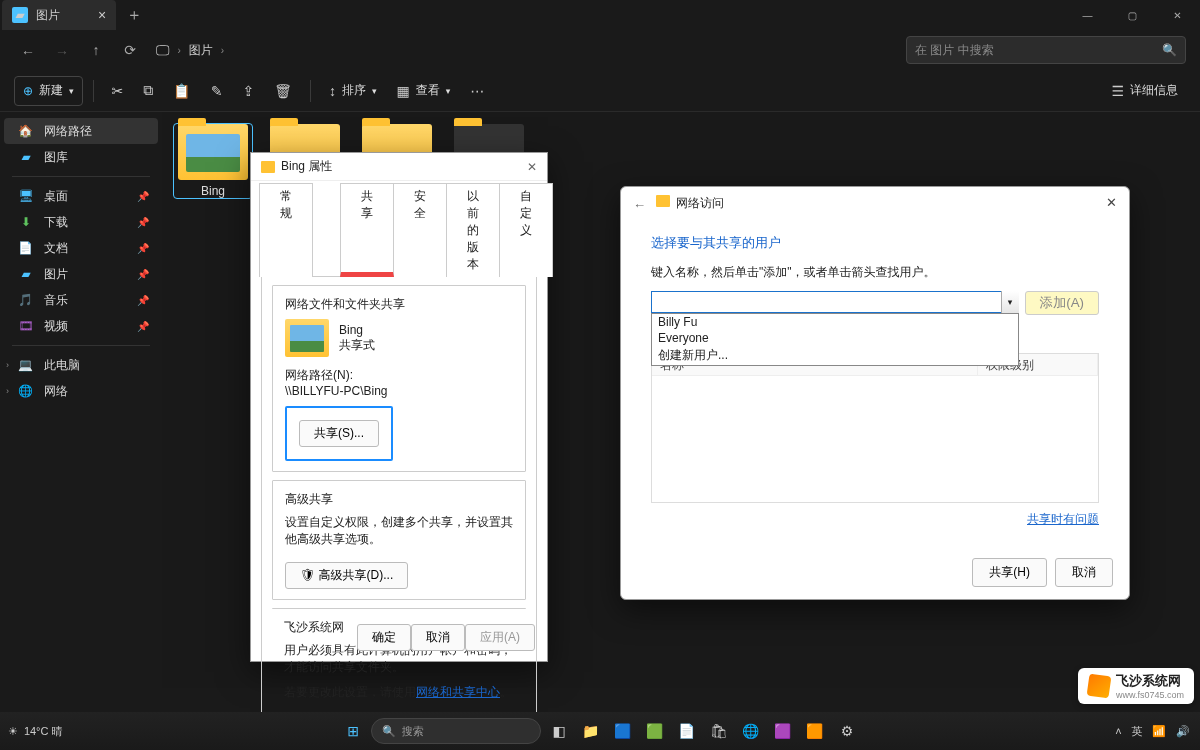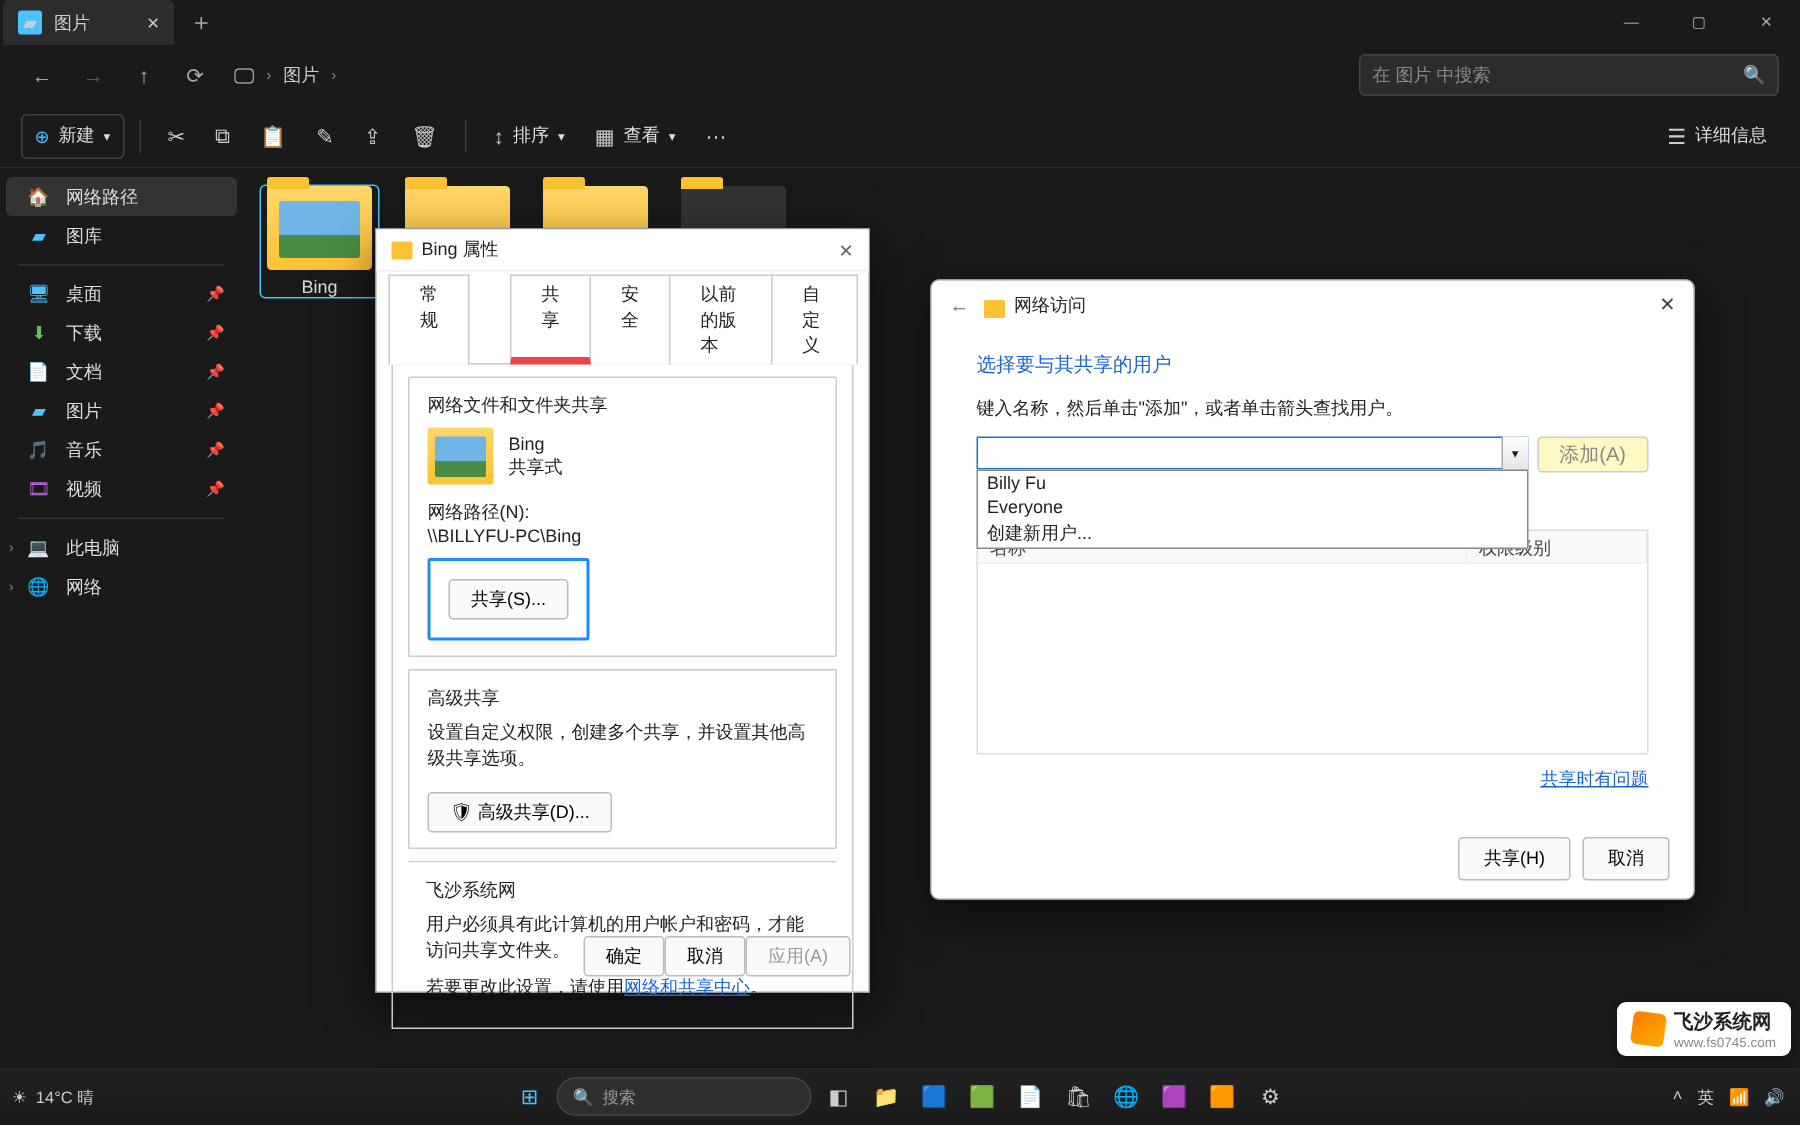--- a/index.html
+++ b/index.html
@@ -30,40 +30,40 @@
 .chev{position:absolute;left:2px;color:#888;font-size:9px;}
 .content{flex:1;background:#191919;padding:12px;display:flex;gap:14px;align-items:flex-start;position:relative;}
 .folder{width:78px;display:flex;flex-direction:column;align-items:center;gap:4px;color:#ddd;font-size:12px;}
 .folder-icon{width:70px;height:56px;background:linear-gradient(#ffd76a,#ffc233);border-radius:3px;position:relative;}
 .folder-icon:before{content:"";position:absolute;top:-6px;left:0;width:28px;height:8px;background:#ffc233;border-radius:2px 2px 0 0;}
 .folder.sel{outline:1px solid #4cc2ff;border-radius:3px;}
 .folder .thumb{position:absolute;left:8px;top:10px;right:8px;bottom:8px;background:linear-gradient(#6fb6e6 60%,#4a8c44 40%);border-radius:2px;}
 .status{position:absolute;bottom:0;left:0;right:0;height:24px;background:#1a1a1a;border-top:1px solid #2a2a2a;display:flex;align-items:center;padding:0 14px;color:#ccc;font-size:11px;gap:6px;}
 
 .dlg{position:absolute;background:#fff;border:1px solid #999;box-shadow:0 10px 30px rgba(0,0,0,.5);font-size:12px;color:#222;}
-.dlg-prop{left:250px;top:152px;width:330px;height:510px;}
+.dlg-prop{left:250px;top:152px;width:298px;height:510px;}
 .dlg-title{height:28px;background:#fff;display:flex;align-items:center;padding:0 10px;gap:6px;border-bottom:1px solid #eee;}
 .dlg-close{margin-left:auto;font-size:12px;color:#666;cursor:pointer;}
 .tabs{display:flex;padding:0 8px;margin-top:2px;}
 .ptab{padding:4px 20px;border:1px solid #ccc;border-bottom:none;background:#fff;margin-right:-1px;font-size:12px;cursor:pointer;}
 .ptab.active{border-bottom:5px solid #ef4444;position:relative;z-index:1;margin-left:28px;}
 .pgroup{border:1px solid #ccc;margin:0 10px 8px 10px;padding:10px 12px;border-radius:1px;}
 .ptitle{font-weight:400;margin-bottom:6px;}
 .props-folder{display:flex;align-items:center;gap:10px;}
 .pfolder-ico{width:44px;height:38px;background:linear-gradient(#ffd76a,#ffc233);border-radius:2px;position:relative;}
 .pfolder-ico .thumb{position:absolute;left:5px;top:6px;right:5px;bottom:5px;background:linear-gradient(#6fb6e6 60%,#4a8c44 40%);border-radius:1px;}
 .btn{border:1px solid #bbb;background:#fafafa;padding:4px 14px;border-radius:3px;font-size:12px;cursor:pointer;}
 .hl-wrap{display:inline-block;border:2px solid #1a8cff;padding:12px;border-radius:2px;}
 .link{color:#1a66cc;text-decoration:underline;cursor:pointer;}
 .dlg-bottom{position:absolute;bottom:10px;right:12px;display:flex;gap:0;}
 
 .dlg-share{left:620px;top:186px;width:510px;height:414px;background:#fff;border-radius:6px;}
 .share-top{display:flex;align-items:center;padding:8px 12px;}
 .share-nav{font-size:13px;color:#666;margin-right:10px;cursor:pointer;}
-.share-title{display:flex;align-items:flex-end;gap:6px;font-size:12px;}
+.share-title{display:flex;align-items:flex-start;gap:6px;font-size:12px;}
 .share-close{position:absolute;top:8px;right:12px;font-size:13px;color:#444;cursor:pointer;}
 .share-body{padding:6px 30px;}
 .share-h{color:#1a66cc;font-size:13px;margin:8px 0 12px 0;}
 .share-input-row{display:flex;gap:6px;margin-top:10px;}
 .combo{position:relative;flex:1;}
 .combo input{width:100%;height:22px;border:1px solid #1a72cc;padding:0 20px 0 4px;font-size:12px;outline:none;}
 .combo .dd{position:absolute;right:0;top:0;width:18px;height:22px;border-left:1px solid #aaa;background:linear-gradient(#fff,#e6e6e6);display:flex;align-items:center;justify-content:center;font-size:9px;cursor:pointer;}
 .dropdown{position:absolute;top:22px;left:0;right:0;border:1px solid #888;background:#fff;z-index:10;}
 .dropdown div{padding:1px 6px;font-size:12px;cursor:pointer;}
 .addbtn{padding:2px 14px;border:1px solid #ccc;background:#fef9c3;color:#888;border-radius:3px;}

